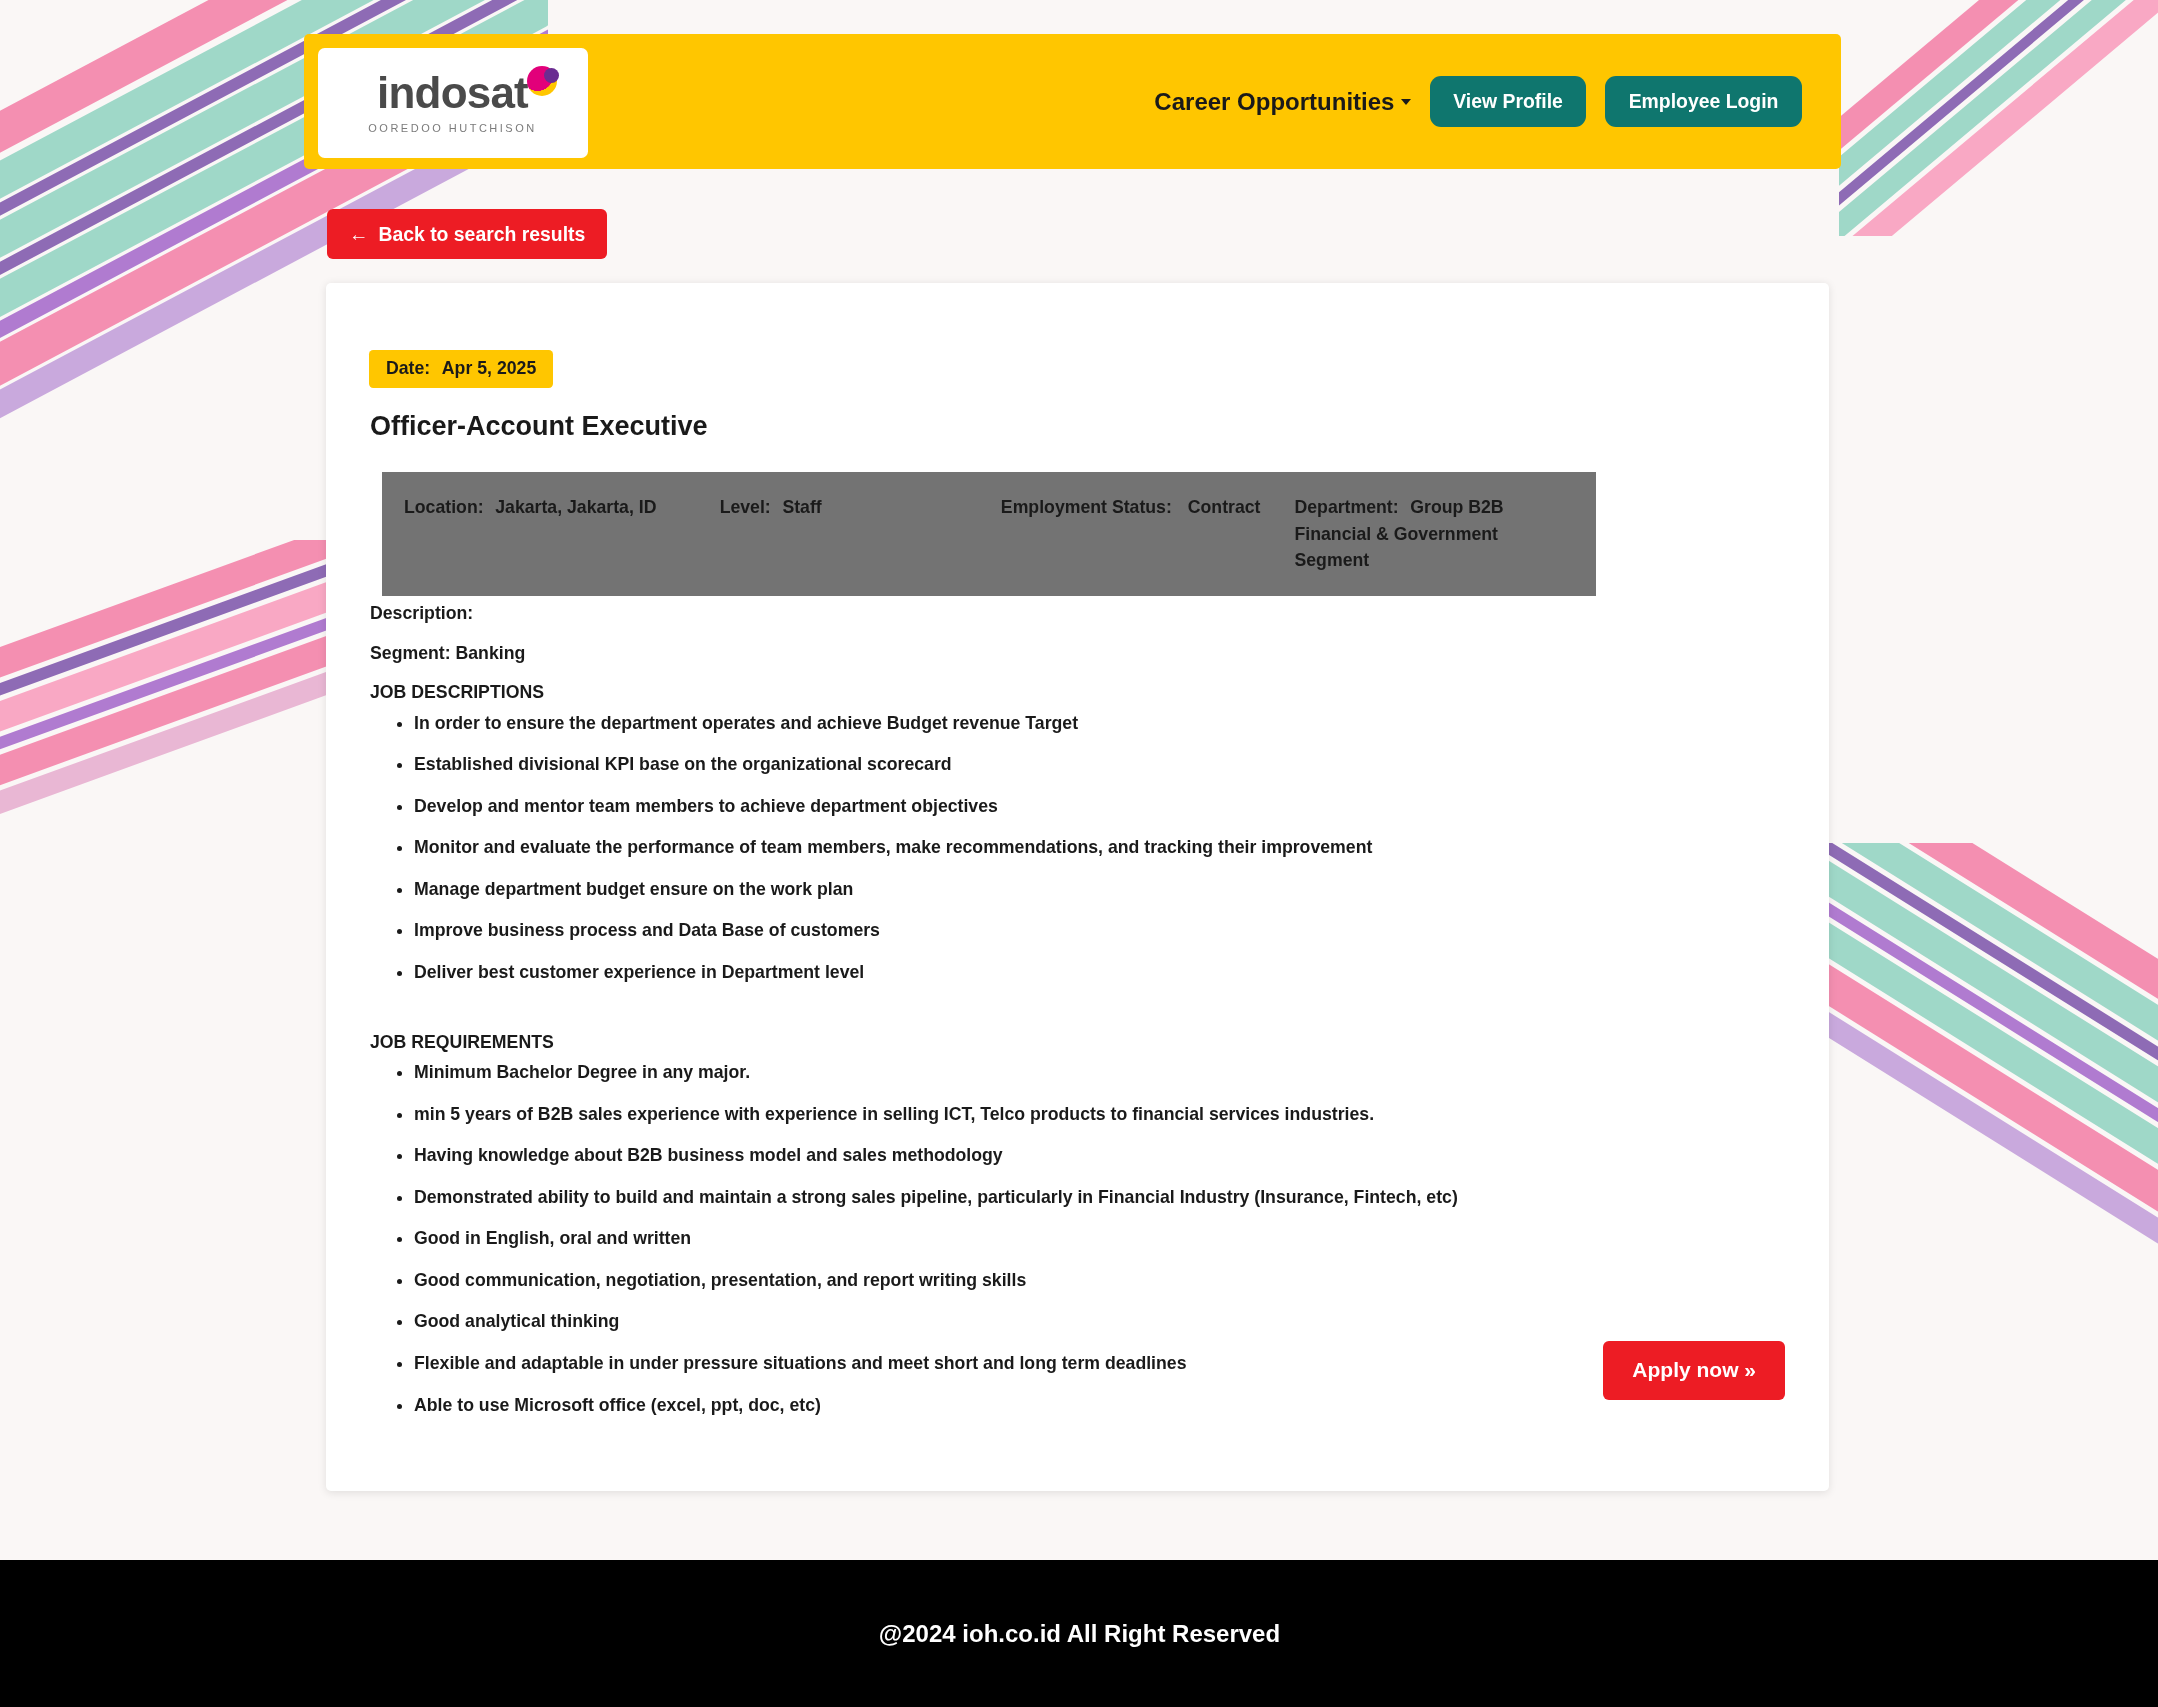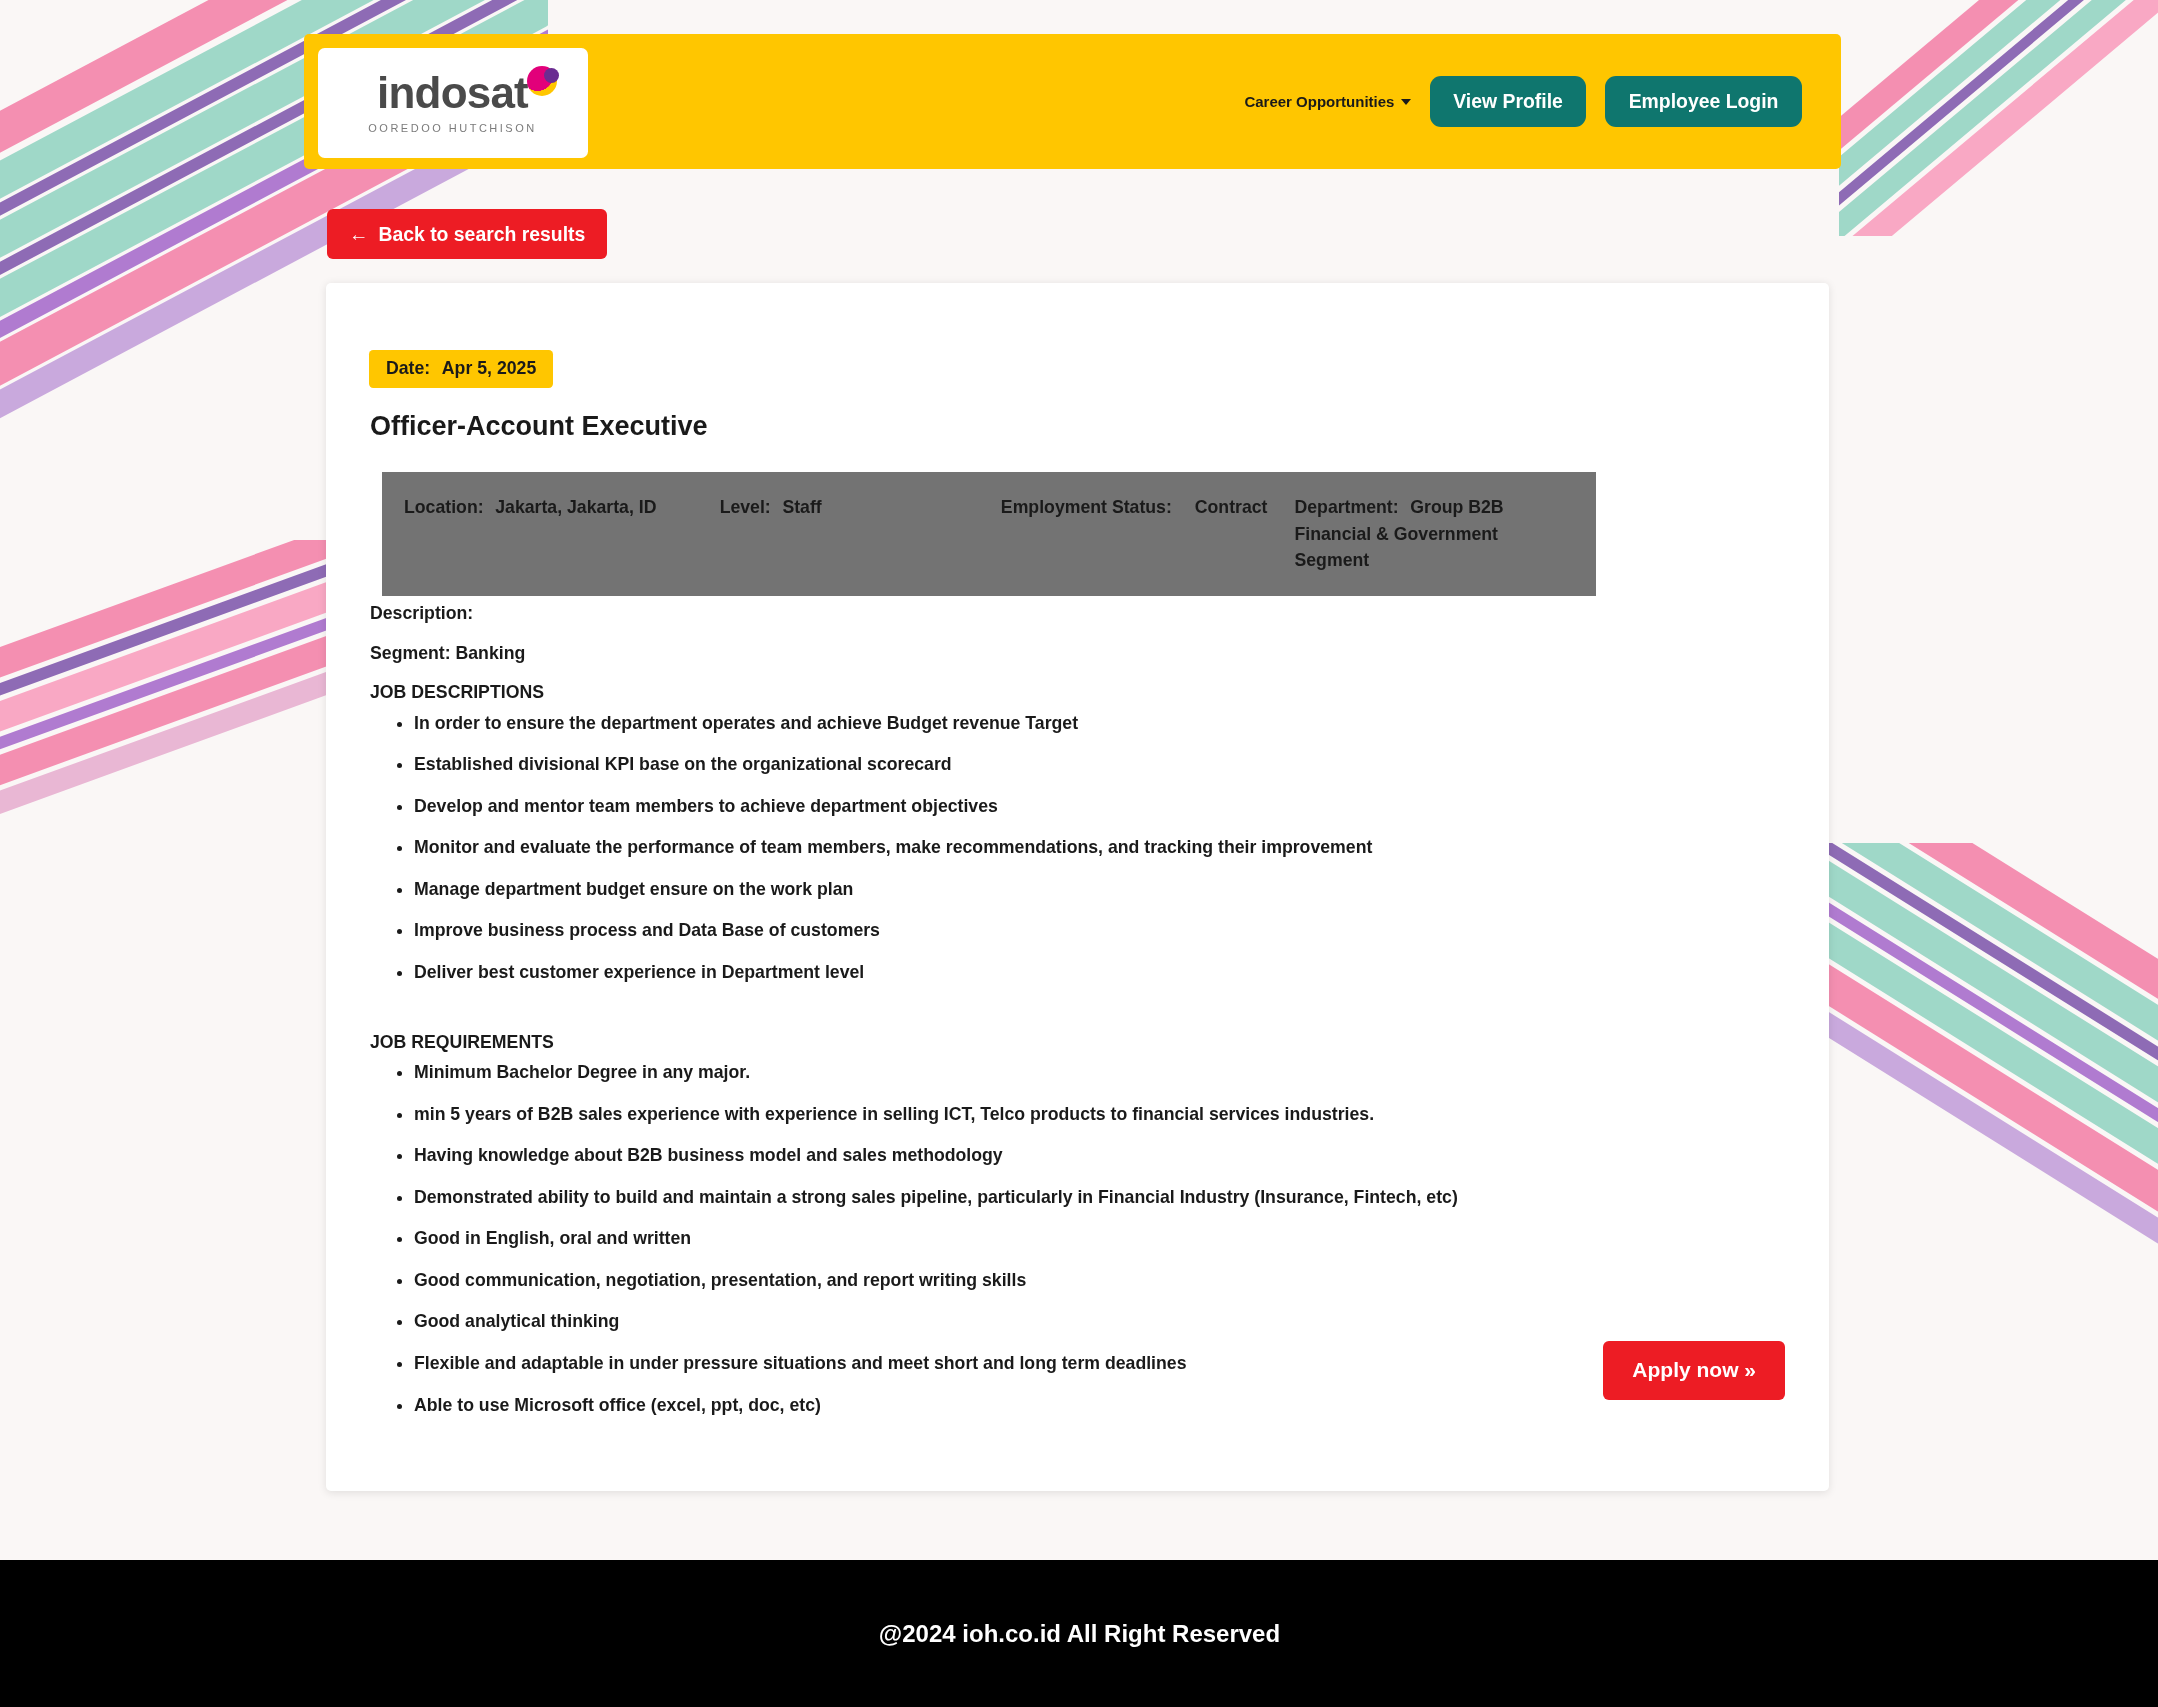--- a/index.html
+++ b/index.html
@@ -56,21 +56,21 @@
   }
   .logo-sub {
     font-size: 11px; letter-spacing: 2.5px; color: #7b7b7b;
     margin-top: 6.7px; font-weight: 400;
   }
   .nav {
     position: absolute; right: 39px; top: 0; height: 135px;
     display: flex; align-items: center; gap: 18.6px;
   }
   .nav-link {
-    font-size: 15px; font-weight: 700; color: #1a1a1a;
+    font-size: 24px; font-weight: 700; color: #1a1a1a;
     display: flex; align-items: center; gap: 6.7px;
     cursor: pointer; white-space: nowrap;
   }
   .caret {
     width: 0; height: 0; border-left: 5.9px solid transparent;
     border-right: 5.9px solid transparent; border-top: 6.7px solid #1a1a1a;
     display: inline-block;
   }
   .btn-red {
     background: #0f766e; color: #fff; font-weight: 700;
@@ -236,21 +236,21 @@
       <div class="meta-cell c1">
         <span>Location:</span>
         <span class="val" style="margin-left:6.7px;">Jakarta, Jakarta, ID</span>
       </div>
       <div class="meta-cell c2">
         <span>Level:</span>
         <span class="val" style="margin-left:6.7px;">Staff</span>
       </div>
       <div class="meta-cell c3">
         <span>Employment Status:</span>
-        <span class="val" style="margin-left:18px;">Contract</span>
+        <span class="val" style="margin-left:11px;">Contract</span>
       </div>
       <div class="meta-cell c4">
         <span>Department:</span>
         <span class="val" style="margin-left:6.7px;">Group B2B Financial &amp; Government Segment</span>
       </div>
     </div>
 
     <div class="body-txt">
       <div class="lbl">Description:</div>
       <div class="lbl">Segment: Banking</div>

